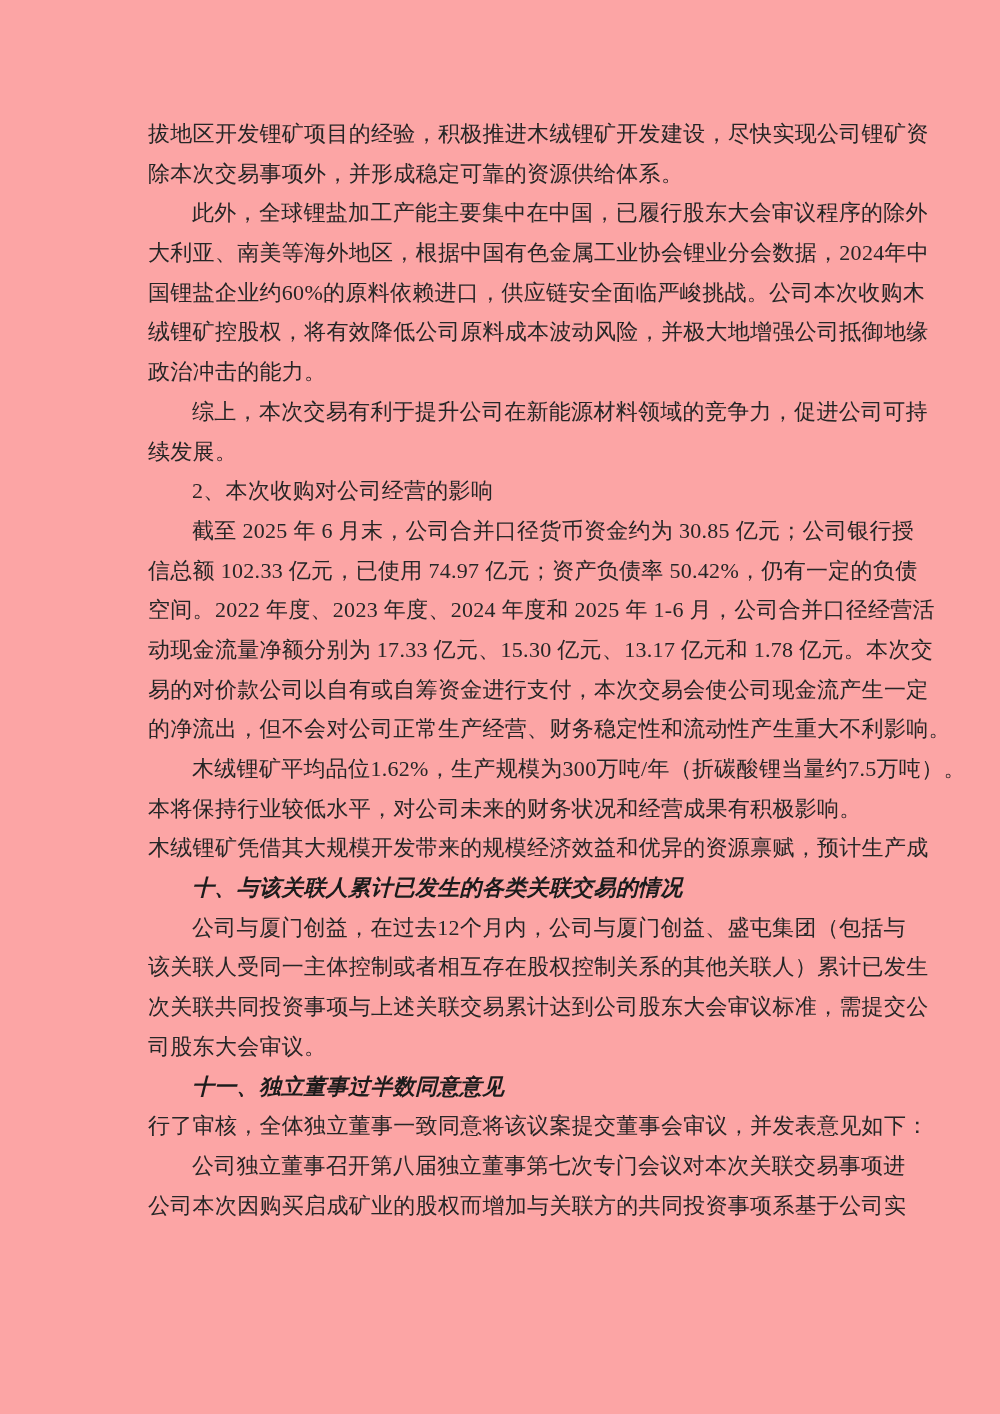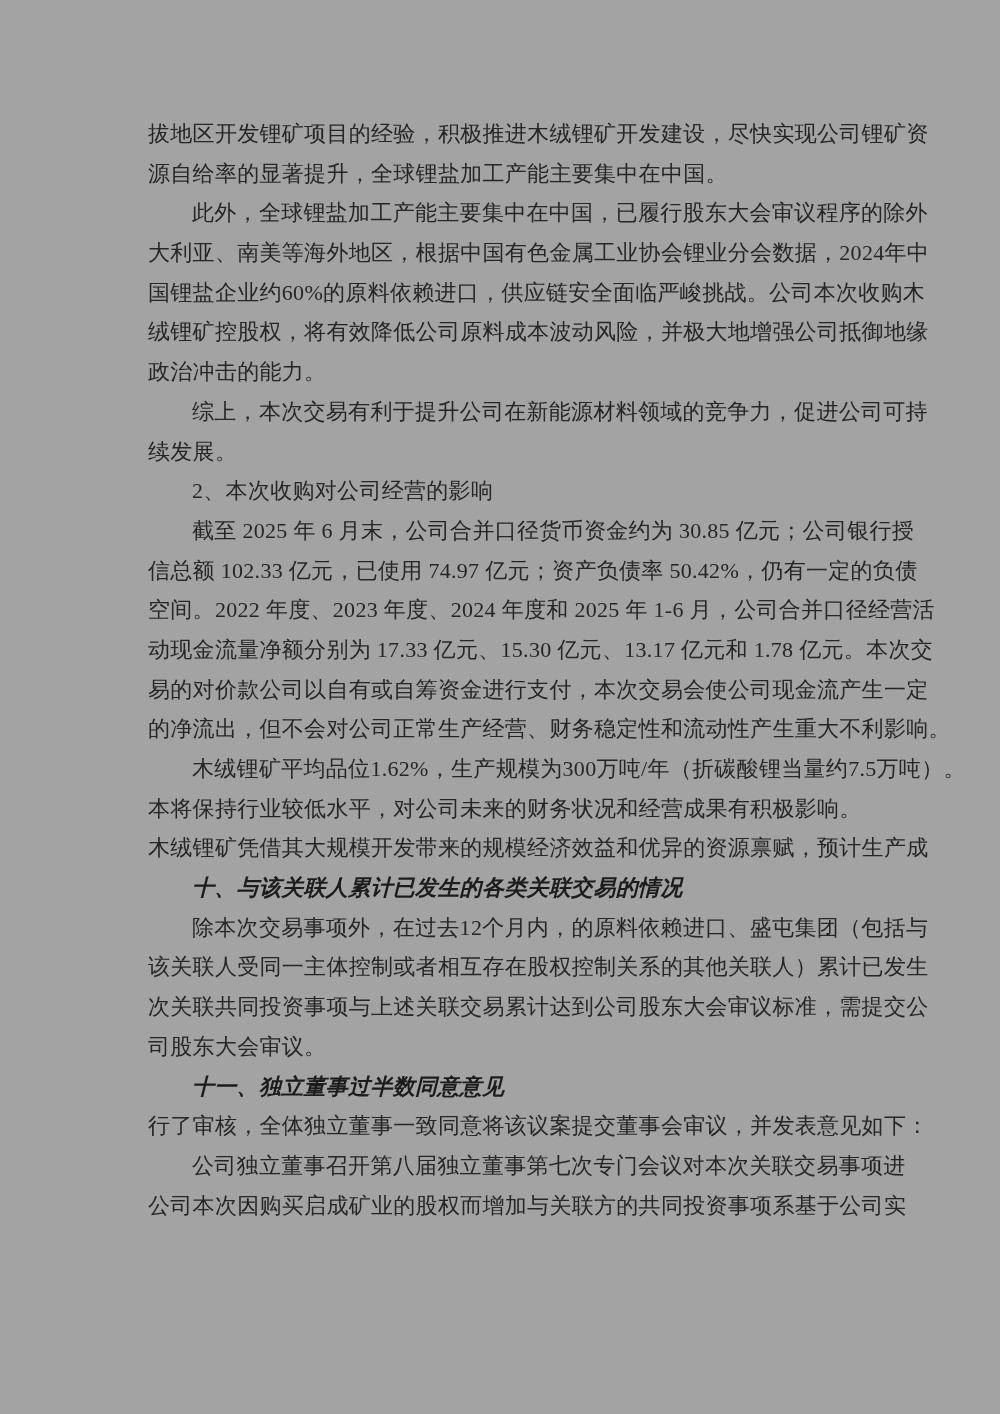--- a/index.html
+++ b/index.html
@@ -4,21 +4,21 @@
 <style>
   html, body {
     margin: 0;
     padding: 0;
     background: #ffffff;
   }
   .page {
     position: relative;
     width: 1000px;
     height: 1414px;
-    background: #a3a3a3;
+    background: #fca5a5;
     overflow: hidden;
     font-family: "Liberation Serif", "DejaVu Serif", serif;
   }
   .textblock {
     position: absolute;
     left: 148px;
     top: 114px;
     width: 710px;
     color: #262626;
     font-size: 22px;
@@ -32,21 +32,21 @@
   .indent { padding-left: 44px; }
   .bold { font-weight: bold; color: #1c1c1c; font-style: italic; }
 </style>
 </head>
 <body>
 
 <div class="page">
   <div class="textblock">
 
     <div class="line">拔地区开发锂矿项目的经验，积极推进木绒锂矿开发建设，尽快实现公司锂矿资</div>
-    <div class="line">源自给率的显著提升，全球锂盐加工产能主要集中在中国。</div>
+    <div class="line">除本次交易事项外，并形成稳定可靠的资源供给体系。</div>
 
     <div class="line indent">此外，全球锂盐加工产能主要集中在中国，已履行股东大会审议程序的除外</div>
     <div class="line">大利亚、南美等海外地区，根据中国有色金属工业协会锂业分会数据，2024年中</div>
     <div class="line">国锂盐企业约60%的原料依赖进口，供应链安全面临严峻挑战。公司本次收购木</div>
     <div class="line">绒锂矿控股权，将有效降低公司原料成本波动风险，并极大地增强公司抵御地缘</div>
     <div class="line">政治冲击的能力。</div>
 
     <div class="line indent">综上，本次交易有利于提升公司在新能源材料领域的竞争力，促进公司可持</div>
     <div class="line">续发展。</div>
 
@@ -58,21 +58,21 @@
     <div class="line">动现金流量净额分别为 17.33 亿元、15.30 亿元、13.17 亿元和 1.78 亿元。本次交</div>
     <div class="line">易的对价款公司以自有或自筹资金进行支付，本次交易会使公司现金流产生一定</div>
     <div class="line">的净流出，但不会对公司正常生产经营、财务稳定性和流动性产生重大不利影响。</div>
 
     <div class="line indent">木绒锂矿平均品位1.62%，生产规模为300万吨/年（折碳酸锂当量约7.5万吨）。</div>
     <div class="line">本将保持行业较低水平，对公司未来的财务状况和经营成果有积极影响。</div>
     <div class="line">木绒锂矿凭借其大规模开发带来的规模经济效益和优异的资源禀赋，预计生产成</div>
 
     <div class="line indent bold">十、与该关联人累计已发生的各类关联交易的情况</div>
 
-    <div class="line indent">除本次交易事项外，在过去12个月内，的原料依赖进口、盛屯集团（包括与</div>
+    <div class="line indent">公司与厦门创益，在过去12个月内，公司与厦门创益、盛屯集团（包括与</div>
     <div class="line">该关联人受同一主体控制或者相互存在股权控制关系的其他关联人）累计已发生</div>
     <div class="line">次关联共同投资事项与上述关联交易累计达到公司股东大会审议标准，需提交公</div>
     <div class="line">司股东大会审议。</div>
 
     <div class="line indent bold">十一、独立董事过半数同意意见</div>
 
     <div class="line">行了审核，全体独立董事一致同意将该议案提交董事会审议，并发表意见如下：</div>
     <div class="line indent">公司独立董事召开第八届独立董事第七次专门会议对本次关联交易事项进</div>
     <div class="line">公司本次因购买启成矿业的股权而增加与关联方的共同投资事项系基于公司实</div>
 

